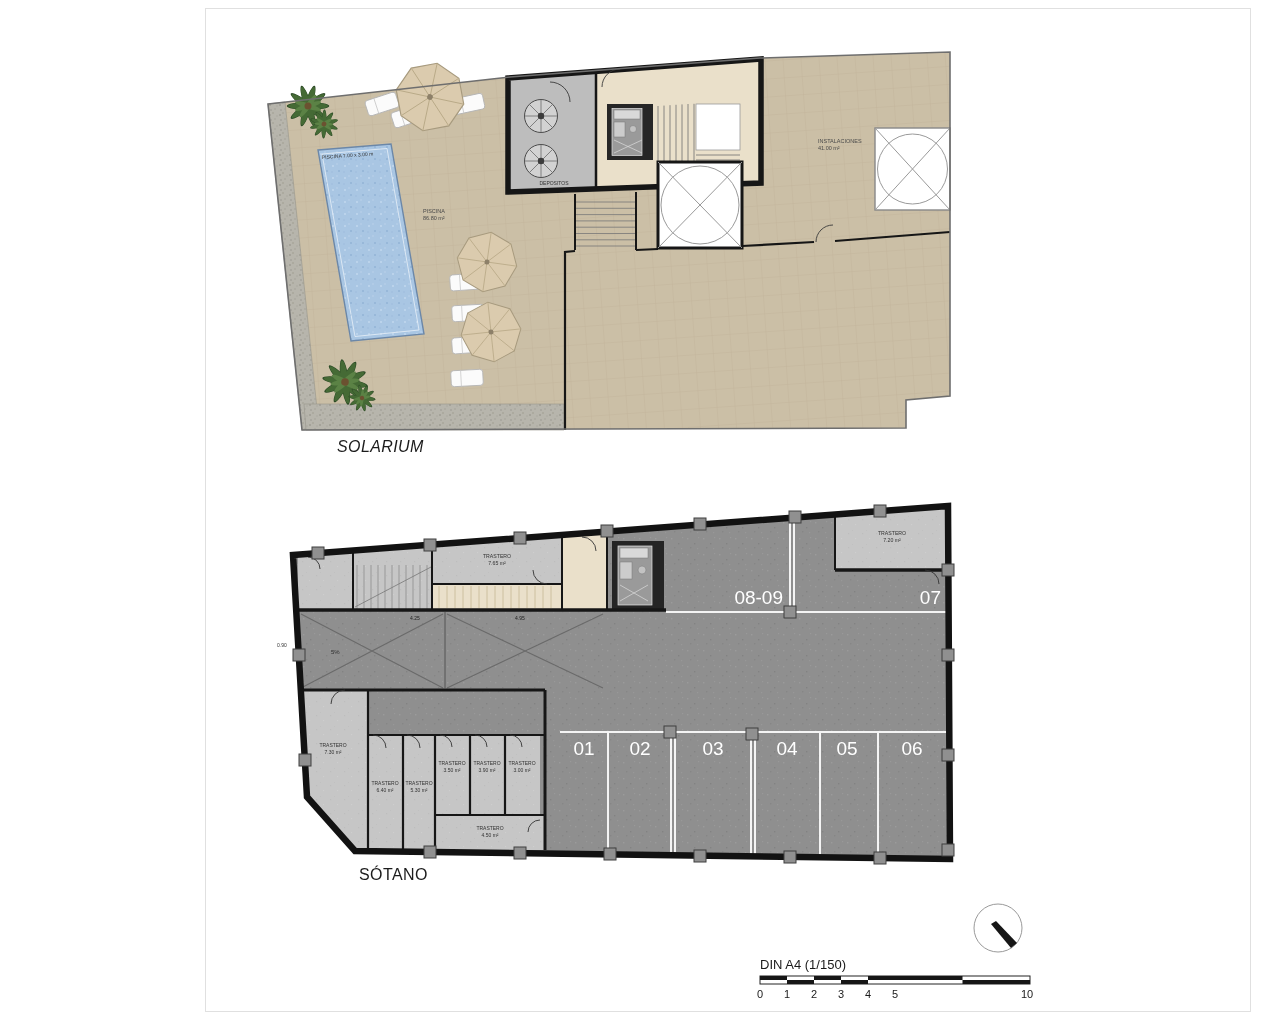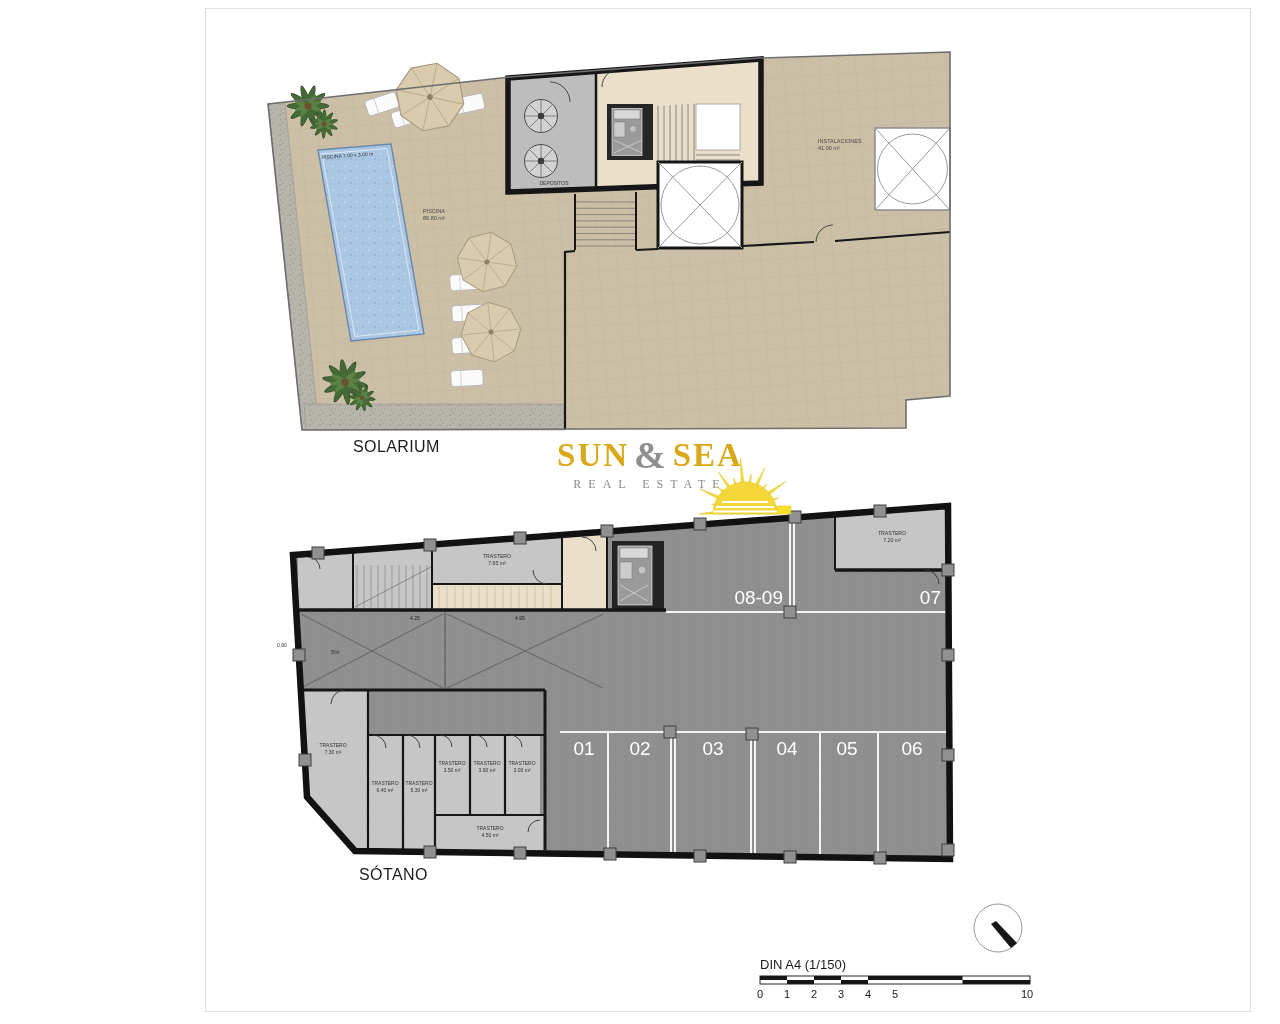--- a/index.html
+++ b/index.html
@@ -4,21 +4,21 @@
 <style>
   html,body{margin:0;padding:0;background:#ffffff;}
   #canvas{position:relative;width:1280px;height:1024px;background:#fff;overflow:hidden;
           font-family:"Liberation Sans",sans-serif;}
   #frame{position:absolute;left:205px;top:8px;width:1044px;height:1002px;
          border:1px solid #e0e0e0;pointer-events:none;}
   svg{position:absolute;overflow:visible;font-family:"Liberation Sans",sans-serif;}
   #solarium-svg{left:258px;top:42px;}
   #sotano-svg{left:285px;top:487px;}
   .plan-title{position:absolute;font-size:16px;color:#1c1c1c;letter-spacing:.4px;}
-  #solarium-title{left:353px;top:438px;}
+  #solarium-title{left:337px;top:438px;font-style:italic;}
   #sotano-title{left:359px;top:866px;}
   #logo{position:absolute;left:540px;top:452px;width:220px;text-align:center;z-index:5;}
   #logo-words{margin-top:-16px;font-family:"Liberation Serif",serif;font-weight:bold;
               font-size:33px;letter-spacing:2px;color:#d9a919;line-height:1;}
   #logo-words .amp{color:#8f8f8f;font-size:38px;padding:0 5px;vertical-align:-2px;}
   #logo-tagline{margin-top:3px;font-family:"Liberation Serif",serif;font-size:12px;
                 letter-spacing:7px;color:#8a8a8a;}
   #scalebox-svg{left:755px;top:890px;}
   text{font-family:"Liberation Sans",sans-serif;}
 </style>
@@ -191,33 +191,20 @@
       <path d="M617,86 L692,168 M692,86 L617,168" stroke="#9a9a9a" stroke-width="1"></path>
     </g>
 
     <text x="560" y="101" font-size="5.5" fill="#4a4a4a">INSTALACIONES</text>
     <text x="560" y="108" font-size="5.5" fill="#4a4a4a">41.00 m²</text>
 
     <polygon points="10,62 252,35 502,16 692,10 692,354 648,358 648,386 44,388" fill="none" stroke="#6e6e6e" stroke-width="1.6"></polygon>
   </svg>
   <div class="plan-title" id="solarium-title">SOLARIUM</div>
 
-  <div id="logo">
-    <svg width="210" height="80" viewBox="0 0 210 80">
-      <path fill="#f7df2e" stroke="#e3c428" stroke-width="0.6" d="
-        M49,62 L78,57.3 L61.5,52.1 L78.8,52.9 L49.7,36.8 L80.7,48.9 L67.4,34.9 L83.5,45.5
-        L68.6,20.3 L87.1,42.9 L83.4,26 L91.3,41.4 L90.5,6.2 L95.7,41 L101.3,22.5 L100.1,41.8
-        L114.5,16.3 L104.1,43.7 L116.9,32 L107.5,46.5 L136,29.3 L110.1,50.1 L128.8,45.7
-        L111.6,54.3 L140.8,54 L140.8,62 Z"></path>
-      <path d="M63,62 A32,32 0 0 1 127,62 Z" fill="#f5d73a" stroke="#e8c51f" stroke-width="0.6"></path>
-      <path d="M72,50H118 M66,55H124 M63,59.5H127" stroke="#ffffff" stroke-width="2.2"></path>
-    </svg>
-    <div id="logo-words"><span>SUN</span><span class="amp">&amp;</span><span>SEA</span></div>
-    <div id="logo-tagline">REAL ESTATE</div>
-  </div>
 
   <svg id="sotano-svg" width="690" height="395" viewBox="0 0 690 395">
 
     <polygon points="8,68 663,19 665,372 70,364 22,310" fill="url(#park)"></polygon>
 
     <g stroke="#6a6a6a" stroke-width="1.1">
       <path d="M16,127 L158,201 M16,201 L158,127"></path>
       <path d="M162,127 L318,201 M162,201 L318,127"></path>
       <line x1="160" y1="125" x2="160" y2="201" stroke="#555" stroke-width="1"></line>
     </g>

